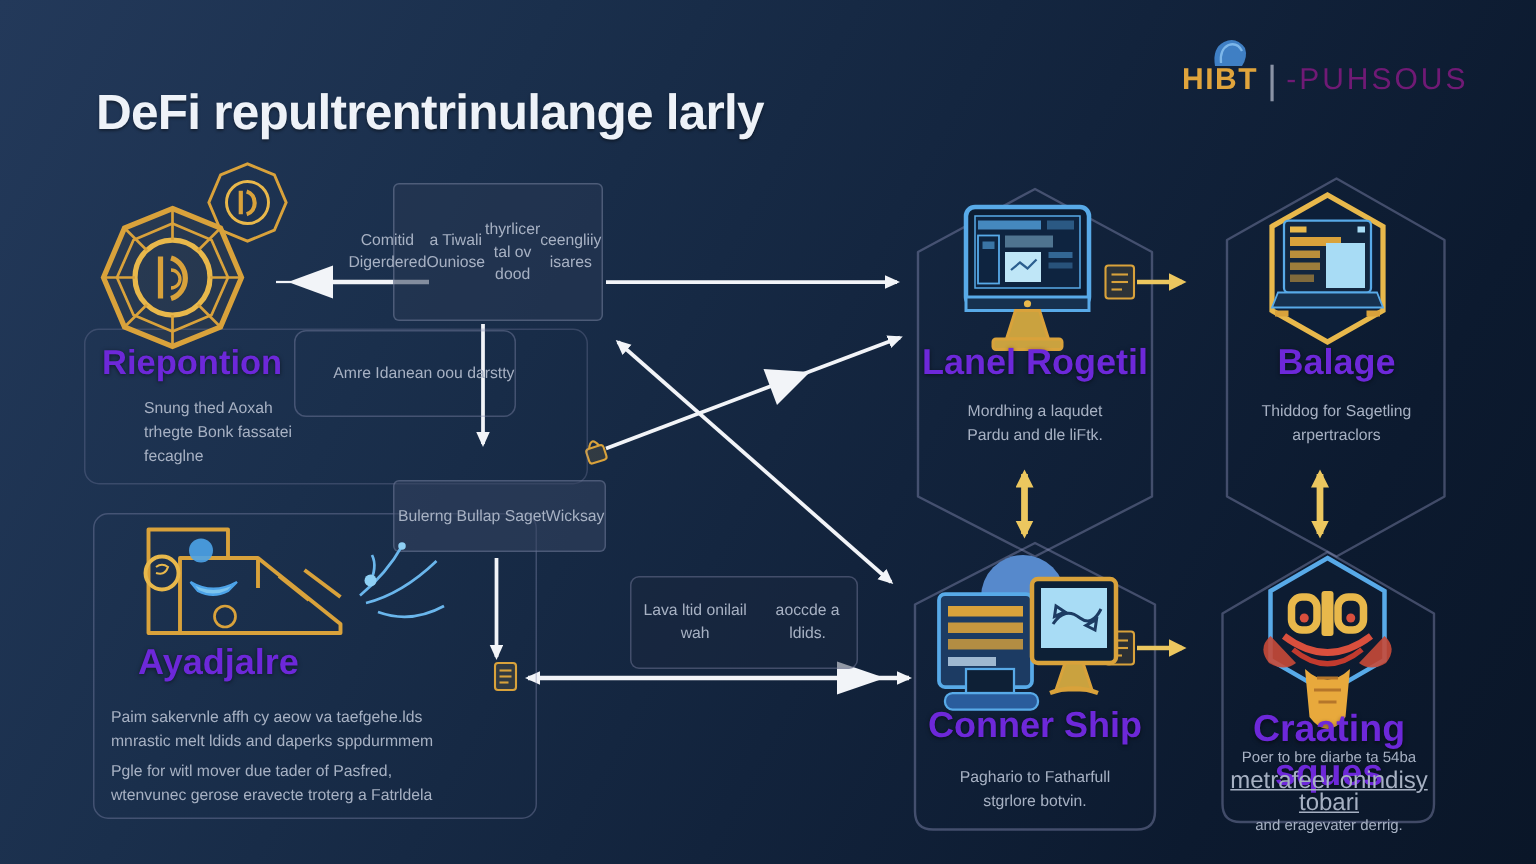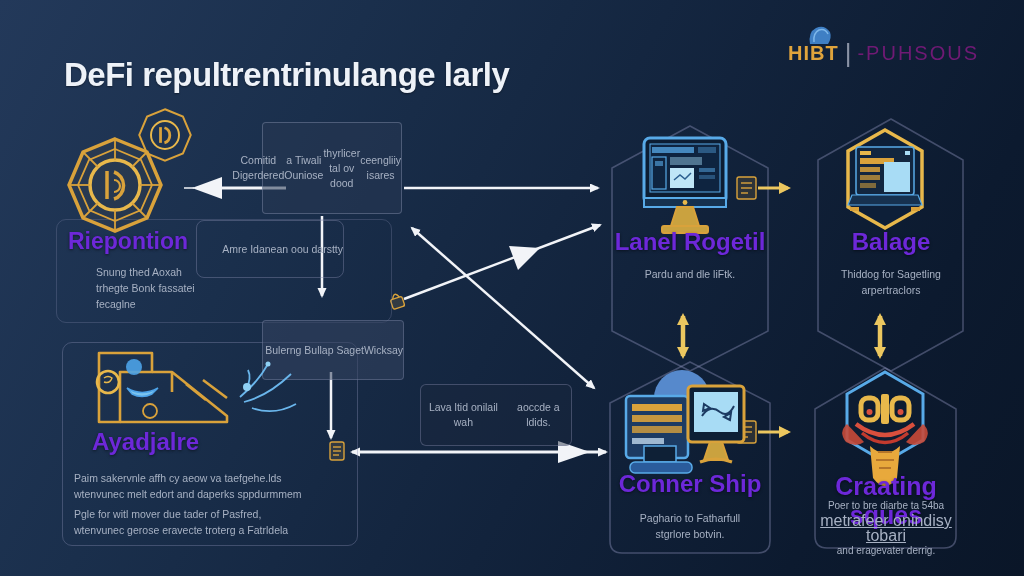--- a/index.html
+++ b/index.html
@@ -121,21 +121,21 @@
   <div class="desc desc-center">a Tiwali Ouniose</div>
   <div class="desc desc-center">thyrlicer tal ov dood</div>
   <div class="desc desc-center">ceengliiy isares</div>
 </div>
 
 <div class="abs notebox" style="left:196px;top:220px;width:148px;height:58px;border:1.5px solid rgba(135,140,175,.4);border-radius:8px;">
   <div class="desc desc-center">Amre Idane</div>
   <div class="desc desc-center">an oou darstty</div>
 </div>
 
-<div class="abs notebox" style="left:262px;top:320px;width:142px;height:60px;background:rgba(52,68,96,.55);border:1px solid rgba(160,168,198,.3);">
+<div class="abs notebox" style="left:262px;top:320px;width:142px;height:48px;background:rgba(52,68,96,.55);border:1px solid rgba(160,168,198,.3);">
   <div class="desc desc-center">Bulerng Bullap Saget</div>
   <div class="desc desc-center">Wicksay</div>
 </div>
 
 <div class="abs notebox" style="left:420px;top:384px;width:152px;height:62px;background:rgba(26,40,62,.45);border:1.5px solid rgba(135,140,175,.4);border-radius:6px;">
   <div class="desc desc-center">Lava ltid onilail wah</div>
   <div class="desc desc-center">aoccde a ldids.</div>
 </div>
 
 <svg class="abs" style="left:55px;top:100px;" width="185" height="145" viewBox="55 100 185 145">
@@ -183,20 +183,21 @@
   <path d="M674,180 l6,-5 l5,4 l6,-6" stroke="#2b5e8f" stroke-width="1.5" fill="none"></path>
   <rect x="699" y="168" width="16" height="4" fill="#58aae8" opacity=".5"></rect>
   <rect x="699" y="175" width="16" height="4" fill="#58aae8" opacity=".35"></rect>
   <rect x="644" y="198" width="82" height="9" fill="#16314f" stroke="#58aae8" stroke-width="2"></rect>
   <circle cx="685" cy="202.5" r="2.4" fill="#e8b84b"></circle>
   <path d="M677,207 L693,207 L699,226 L671,226 Z" fill="#caa23f" stroke="#d9a23b" stroke-width="2"></path>
   <rect x="662" y="226" width="46" height="7" rx="2" fill="#caa23f" stroke="#d9a23b" stroke-width="2"></rect>
 </svg>
 <div class="abs node-label desc-center" style="left:610px;top:228px;width:160px;font-size:24px;text-align:center;">Lanel Rogetil</div>
 <div class="abs" style="left:606px;top:266px;width:168px;">
+  <div class="desc desc-center">Mordhing a laqudet</div>
   <div class="desc desc-center">Pardu and dle liFtk.</div>
 </div>
 
 <svg class="abs" style="left:840px;top:125px;" width="95" height="112" viewBox="840 125 95 112">
   <polygon points="885,130 922,151 922,207 885,228 848,207 848,151" fill="#0d1f38" stroke="#e8b84b" stroke-width="3.5"></polygon>
   <rect x="856" y="147" width="58" height="48" rx="3" fill="#12263f" stroke="#58aae8" stroke-width="1.5"></rect>
   <rect x="860" y="151" width="11" height="4" fill="#e8b84b"></rect>
   <rect x="905" y="151" width="5" height="4" fill="#a8dcf5"></rect>
   <rect x="860" y="158" width="34" height="6" fill="#d9a23b"></rect>
   <rect x="860" y="167" width="20" height="5" fill="#d9a23b" opacity=".85"></rect>
@@ -229,21 +230,21 @@
     <path d="M244,402 Q268,396 291,374"></path>
     <path d="M252,408 Q274,416 296,404"></path>
     <path d="M246,390 Q252,378 248,370"></path>
     <circle cx="247" cy="387" r="4" fill="#8fd0f4" stroke="none"></circle>
     <circle cx="268" cy="364" r="2.5" fill="#8fd0f4" stroke="none"></circle>
   </g>
 </svg>
 <div class="abs node-label" style="left:92px;top:428px;font-size:24px;">Ayadjalre</div>
 <div class="abs" style="left:74px;top:470px;width:278px;">
   <div class="desc">Paim sakervnle affh cy aeow va taefgehe.lds</div>
-  <div class="desc">wtenvunec melt edort and daperks sppdurmmem</div>
+  <div class="desc">mnrastic melt ldids and daperks sppdurmmem</div>
 </div>
 <div class="abs" style="left:74px;top:506px;width:278px;">
   <div class="desc">Pgle for witl mover due tader of Pasfred,</div>
   <div class="desc">wtenvunec gerose eravecte troterg a Fatrldela</div>
 </div>
 
 <svg class="abs" style="left:615px;top:362px;" width="140" height="116" viewBox="615 362 140 116">
   <circle cx="682" cy="398" r="28" fill="#5b8fd4" opacity=".95"></circle>
   <rect x="626" y="396" width="62" height="62" rx="4" fill="#1c3b63" stroke="#58aae8" stroke-width="2.5"></rect>
   <rect x="632" y="404" width="50" height="7" fill="#d9a23b"></rect>

